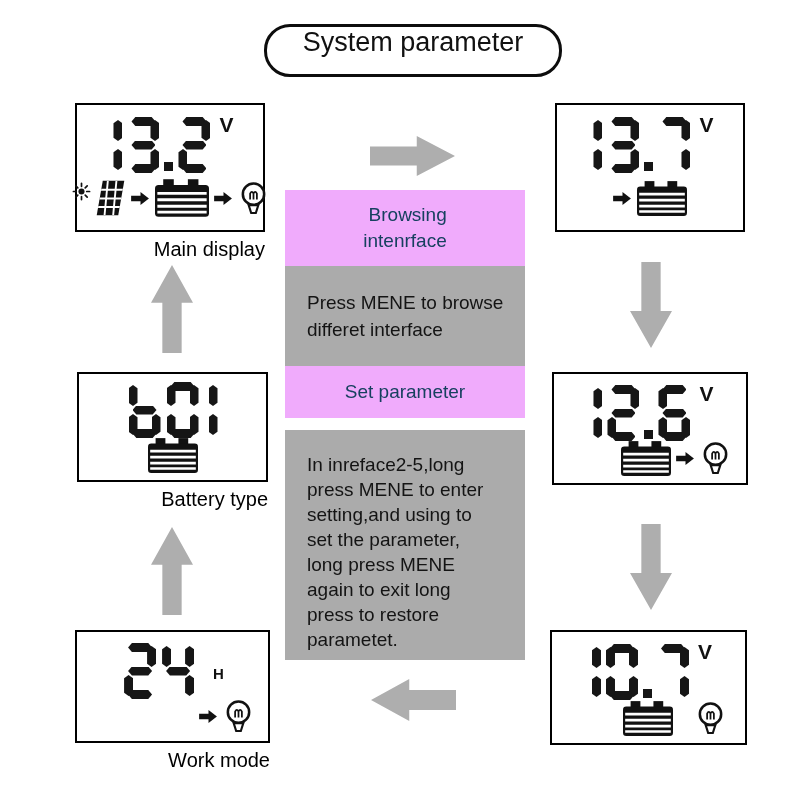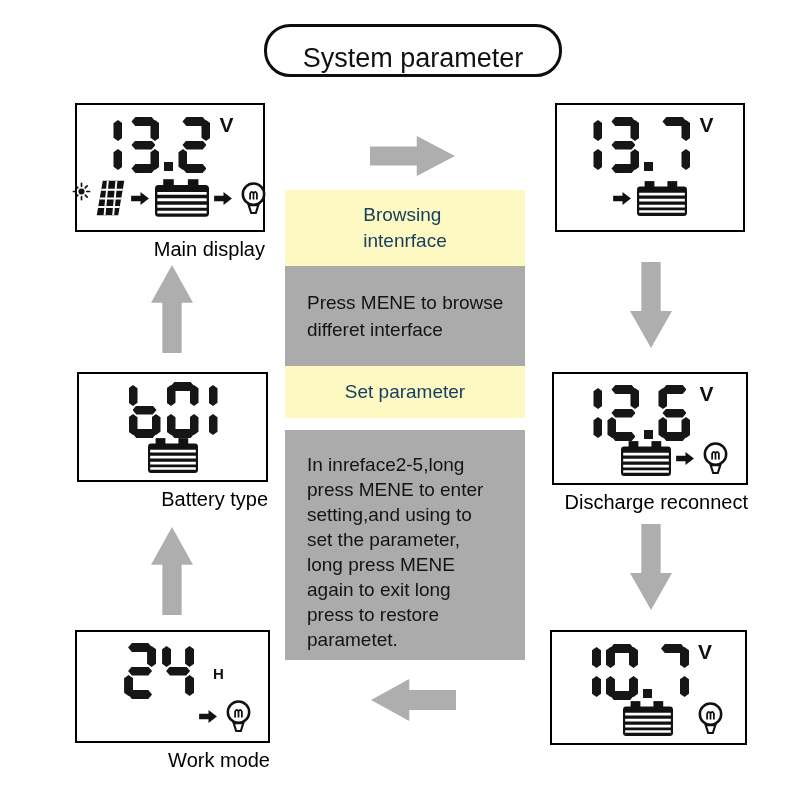--- a/index.html
+++ b/index.html
@@ -1,21 +1,21 @@
 <!DOCTYPE html>
 <html><head>
 <meta charset="utf-8">
 <style>
   html,body{margin:0;padding:0;background:#fff;}
   #stage{position:relative;width:800px;height:800px;background:#fff;overflow:hidden;
          font-family:"Liberation Sans",sans-serif;color:#111;}
 
   
   .title-pill{position:absolute;left:264px;top:24px;width:292px;height:47px;
-    border:3px solid #0d0d0d;border-radius:26px;display:flex;align-items:flex-end;
+    border:3px solid #0d0d0d;border-radius:26px;display:flex;align-items:flex-start;
     justify-content:center;font-size:27px;color:#111;background:#fff;}
 
   
   .pgroup{position:absolute;}
   .lcd{border:2px solid #000;background:#fff;display:flex;flex-direction:column;box-sizing:border-box;}
   .panel-label{text-align:right;font-size:20px;margin-top:6px;color:#000;}
   .lcd-top{height:60px;display:flex;justify-content:center;padding-top:8px;}
   .lcd-icons{flex:1;display:flex;align-items:center;justify-content:center;gap:5px;padding-bottom:7px;}
   .lcd-icons.right-align{justify-content:flex-end;padding-right:14px;}
   .lcd-icons.shift-r{padding-left:52px;}
@@ -37,21 +37,21 @@
   .seg-f{left:0;top:3px;} .seg-b{right:0;top:3px;}
   .seg-e{left:0;bottom:3px;} .seg-c{right:0;bottom:3px;}
   .lcd-dot{width:9px;height:9px;background:#161616;display:inline-block;margin:0 2px 2px;}
   .unit{font-weight:bold;font-size:21px;margin-left:6px;margin-top:1px;line-height:1;}
   .unit-h{font-size:15px;margin-left:16px;margin-top:26px;}
 
   
   .flow{position:absolute;left:285px;width:240px;box-sizing:border-box;display:flex;
         align-items:center;justify-content:center;font-size:19px;}
   .flow .txt{white-space:pre-line;}
-  .flow.blue{background:#fef9c3;color:#16405f;text-align:left;line-height:26px;}
+  .flow.blue{background:#f0abfc;color:#16405f;text-align:right;line-height:26px;}
   .flow.gray{background:#ababab;color:#141414;justify-content:flex-start;text-align:left;}
   #flow-browse{top:190px;height:76px;}
   #flow-browse-instr{top:266px;height:100px;padding-left:22px;padding-right:6px;line-height:27px;}
   #flow-set{top:366px;height:52px;}
   #flow-set-instr{top:430px;height:230px;padding-left:22px;padding-right:6px;
                   align-items:flex-start;padding-top:22px;line-height:25px;}
 
   
   .fa{position:absolute;background:#aeaeae;}
   .fa-right{width:85px;height:40px;
@@ -349,21 +349,20 @@
           </span>
         <span class="iconph">
             <svg width="31" height="35" viewBox="0 0 32 36">
               <circle cx="16" cy="13.5" r="11" fill="#fff" stroke="#111" stroke-width="2.6"></circle>
               <path d="M12.5 19 V13 q1.75 -3.5 3.5 0 V19 M16 13 q1.75 -3.5 3.5 0 V19" fill="none" stroke="#111" stroke-width="1.8"></path>
               <path d="M11 24.8 h10 l-2.6 8.2 h-4.8 z" fill="#fff" stroke="#111" stroke-width="2.2"></path>
             </svg>
           </span>
       </div>
     </div>
-    <div class="panel-label">Discharge reconnect</div>
   </div>
 
   <div class="pgroup" style="left:75px;top:630px;width:195px;">
     <div class="lcd" style="width:195px;height:113px;">
       <div class="lcd-top">
         <span class="lcd-digits">
             <span class="lcd-digit">
               <i class="seg seg-a"></i>
               <i class="seg seg-b"></i>
               <i class="seg seg-g"></i>

